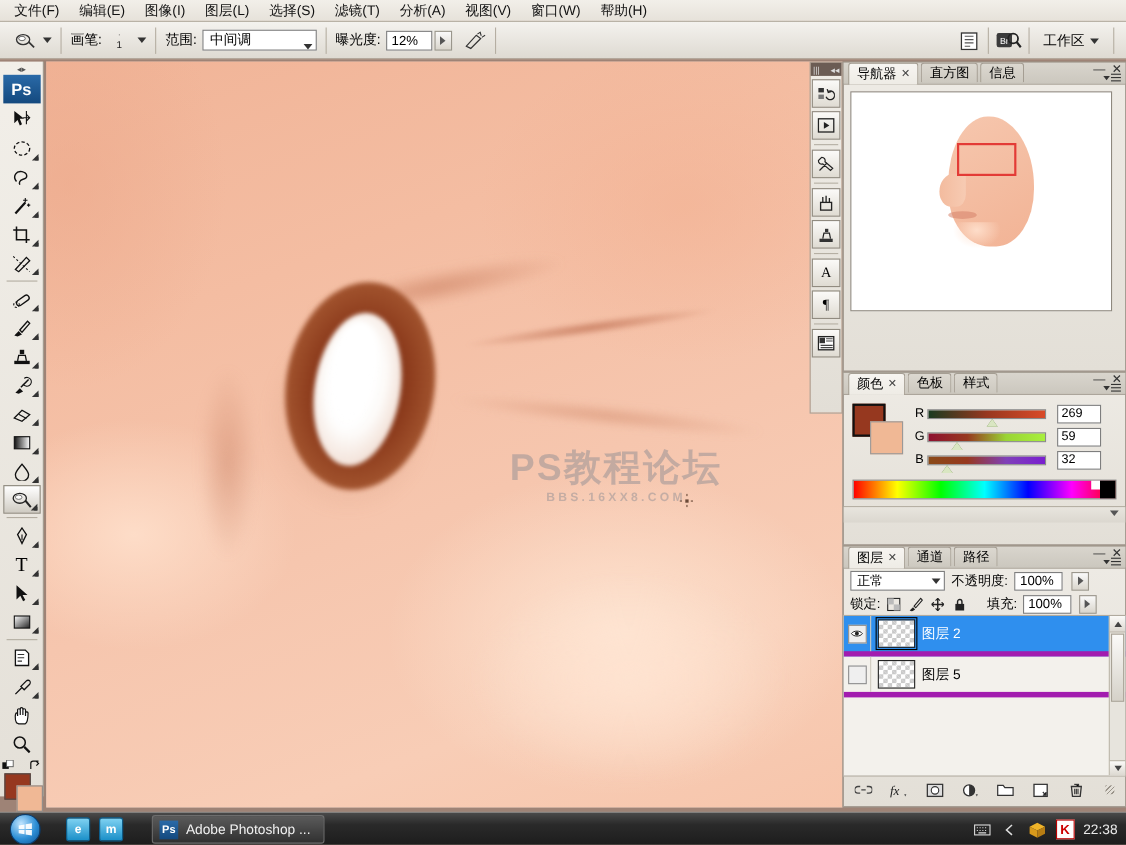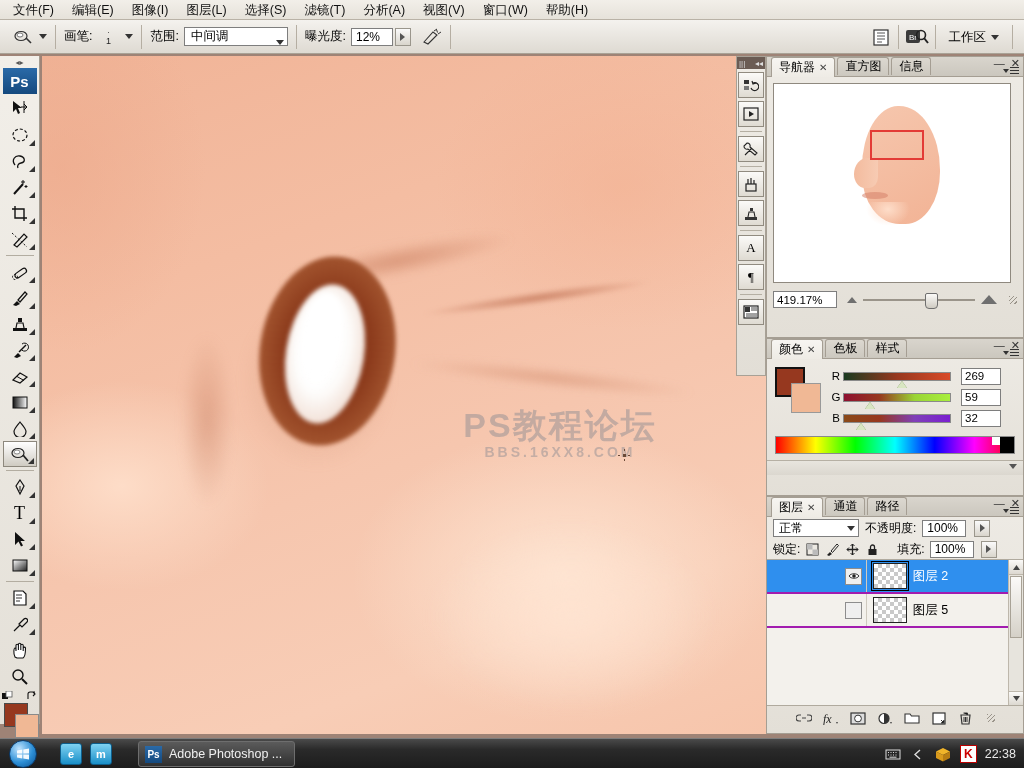--- a/index.html
+++ b/index.html
@@ -93,21 +93,21 @@
     transform:rotate(9deg);filter:blur(2.5px);}
   .nosebridge{position:absolute;left:120px;top:240px;width:90px;height:250px;
     background:radial-gradient(ellipse 36px 120px at 50% 50%, rgba(200,126,96,.45), rgba(200,126,96,0) 72%);
     filter:blur(5px);}
   .cheek{position:absolute;left:330px;top:430px;width:400px;height:260px;
     background:radial-gradient(ellipse 200px 130px at 50% 50%, rgba(255,228,210,.8), rgba(255,228,210,0) 72%);
     filter:blur(6px);}
   .watermark{position:absolute;left:368px;top:352px;width:300px;text-align:center;
     color:rgba(120,128,140,.40);font-weight:bold;letter-spacing:2px;user-select:none;}
   .wm1{font-size:34px;line-height:34px;}
-  .wm2{font-size:14px;line-height:20px;letter-spacing:3px;}
+  .wm2{font-size:11px;line-height:20px;letter-spacing:3px;}
   .cursor-mark{position:absolute;left:576px;top:393px;width:12px;height:12px;}
   .cursor-mark div{position:absolute;background:#6b4a38;}
 
   
   .toolbar{
     position:absolute;left:0;top:56px;width:40px;height:668px;
     background:linear-gradient(#f2efe9,#e4e0d8);
     border-right:1px solid #a39c90;box-sizing:border-box;
   }
   .tb-grip{height:12px;display:flex;align-items:center;justify-content:center;color:#555;font-size:8px;}
@@ -198,35 +198,35 @@
   .cfoot{height:14px;background:linear-gradient(#e8e5de,#dbd7cf);border-top:1px solid #b6b0a4;position:relative;}
   .cfoot .cv{position:absolute;right:6px;top:3px;width:0;height:0;border-left:4px solid transparent;border-right:4px solid transparent;border-top:5px solid #555;}
 
   
   .lrow{display:flex;align-items:center;height:22px;padding:0 6px;gap:6px;}
   .blend{width:86px;height:18px;background:#fff;border:1px solid #7e7e7e;box-sizing:border-box;
     display:flex;align-items:center;justify-content:space-between;padding:0 3px 0 5px;font-size:12px;}
   .lockrow{display:flex;align-items:center;height:20px;padding:0 6px;gap:5px;font-size:12px;}
   .lockicon{width:15px;height:15px;display:flex;align-items:center;justify-content:center;}
   .layerlist{position:relative;height:145px;border-top:1px solid #b0aa9e;border-bottom:1px solid #b0aa9e;overflow:hidden;background:#f3f1ec;}
-  .layer{display:flex;align-items:center;height:32px;border-bottom:2px solid #a21caf;background:#f3f1ec;justify-content:center;}
+  .layer{display:flex;align-items:center;height:32px;border-bottom:5px solid #a21caf;background:#f3f1ec;}
   .layer.sel{background:#2f8fee;color:#fff;}
   .eye{width:24px;height:32px;display:flex;align-items:center;justify-content:center;border-right:1px solid #cfcabf;}
   .eyebox{width:15px;height:15px;border:1px solid #8d8d8d;background:#efefef;display:flex;align-items:center;justify-content:center;}
   .thumb-l{width:34px;height:26px;margin:0 6px;border:1px solid #222;box-sizing:border-box;
     background-image:linear-gradient(45deg,#c9c9c9 25%,transparent 25%,transparent 75%,#c9c9c9 75%),
                      linear-gradient(45deg,#c9c9c9 25%,#fff 25%,#fff 75%,#c9c9c9 75%);
     background-size:8px 8px;background-position:0 0,4px 4px;position:relative;}
   .thumb-l.dbl{outline:1px solid #000;outline-offset:1px;}
   .lname{font-size:12.5px;}
   .lscroll{position:absolute;right:0;top:0;width:14px;height:100%;background:#e7e4dd;border-left:1px solid #bdb7ab;}
   .lscroll .up,.lscroll .dn{height:14px;display:flex;align-items:center;justify-content:center;background:linear-gradient(#fbfaf8,#dcd8d0);border-bottom:1px solid #bdb7ab;}
   .lscroll .dn{border-top:1px solid #bdb7ab;border-bottom:none;position:absolute;bottom:0;width:100%;box-sizing:border-box;}
   .lscroll .bar{position:absolute;top:16px;left:1px;width:12px;height:62px;background:linear-gradient(#fbfaf8,#d5d1c8);border:1px solid #a8a296;box-sizing:border-box;}
-  .lfooter{height:24px;display:flex;align-items:center;justify-content:center;gap:11px;padding:0 10px;}
+  .lfooter{height:24px;display:flex;align-items:center;justify-content:space-between;gap:11px;padding:0 10px;}
   .lfbtn{width:16px;height:16px;display:flex;align-items:center;justify-content:center;}
 
   
   .taskbar{position:absolute;left:0;top:738px;width:1024px;height:30px;
     background:linear-gradient(#4a4a4a,#2a2a2a 35%,#1c1c1c);border-top:1px solid #7d7d7d;display:flex;align-items:center;}
   .start{width:46px;height:28px;display:flex;align-items:center;justify-content:center;}
   .orb{width:26px;height:26px;border-radius:50%;
     background:radial-gradient(circle at 35% 30%,#bfe4ff,#2d8fd6 55%,#0b4f8f);
     border:1px solid #0a3c6e;display:flex;align-items:center;justify-content:center;}
   .ql{display:flex;align-items:center;gap:8px;margin-left:14px;}
@@ -630,33 +630,20 @@
       <div class="nav-body">
         <div class="nav-view">
           <div class="face">
             <div class="face-shape"></div>
             <div class="face-nose"></div>
             <div class="face-mouth"></div>
             <div class="face-chin"></div>
           </div>
           <div class="navrect"></div>
         </div>
-      </div>
-      <div class="nav-footer">
-        <div class="zoombox">
-          <span>419.17%</span>
-        </div>
-        <div class="zoomslider">
-          <span class="tri-small"></span>
-          <span class="track">
-              <span class="thumb"></span>
-            </span>
-          <span class="tri-big"></span>
-        </div>
-        <div class="grip-corner"></div>
       </div>
     </div>
 
     <div class="panel" style="height:158px;">
       <div class="ptabs">
         <div class="ptab active">
           <span>颜色</span>
           <span class="x">✕</span>
         </div>
         <div class="ptab">

